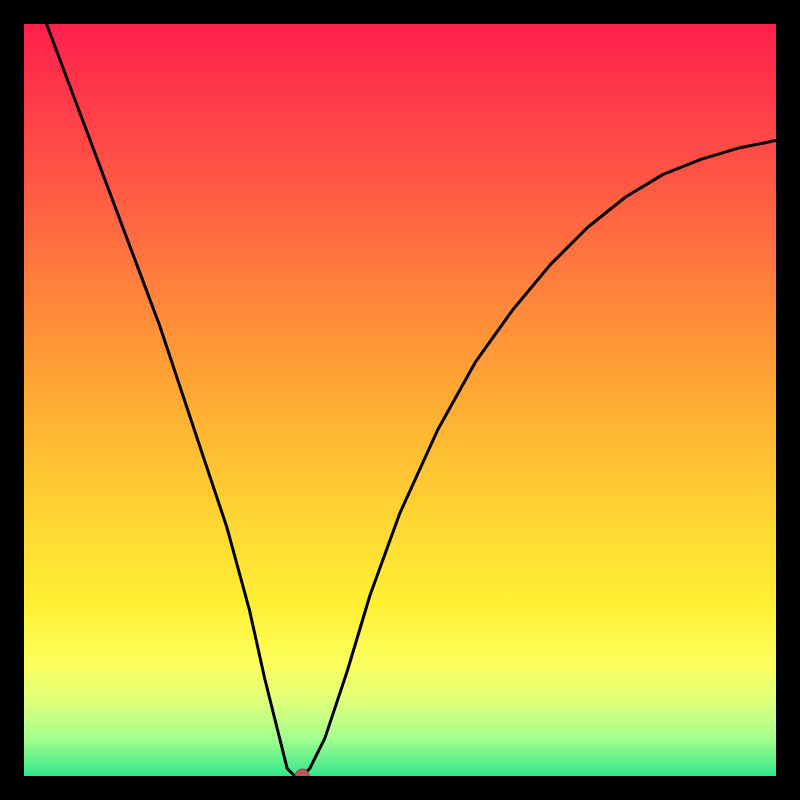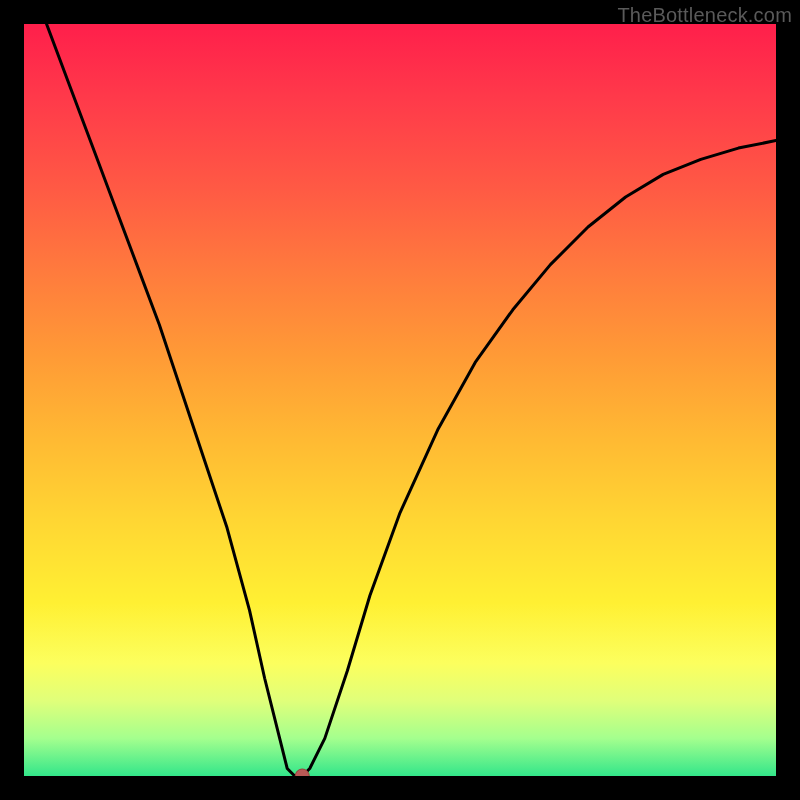--- a/index.html
+++ b/index.html
@@ -62,14 +62,13 @@
 
 <div class="root">
 
   <div class="plot-area">
     <svg class="curve-layer" viewBox="0 0 752 752" preserveAspectRatio="none">
       <path d="M22.56 0.00 L45.12 60.16 L67.68 120.32 L90.24 180.48 L112.80 240.64 L135.36 300.80 L157.92 368.48 L180.48 436.16 L203.04 503.84 L225.60 586.56 L240.64 654.24 L255.68 714.40 L263.20 744.48 L270.72 752.00 L278.24 752.00 L285.76 744.48 L300.80 714.40 L323.36 646.72 L345.92 571.52 L376.00 488.80 L413.60 406.08 L451.20 338.40 L488.80 285.76 L526.40 240.64 L564.00 203.04 L601.60 172.96 L639.20 150.40 L676.80 135.36 L714.40 124.08 L752.00 116.56" fill="none" stroke="#000000" stroke-width="3" stroke-linejoin="round" stroke-linecap="round"></path>
       <circle cx="278.24" cy="752.00" r="7" fill="#b85a56" stroke="#9a3f3c" stroke-width="1"></circle>
     </svg>
   </div>
 
-  <div class="attribution">TheBottleneck.com</div>
 </div>
 
 </body></html>

